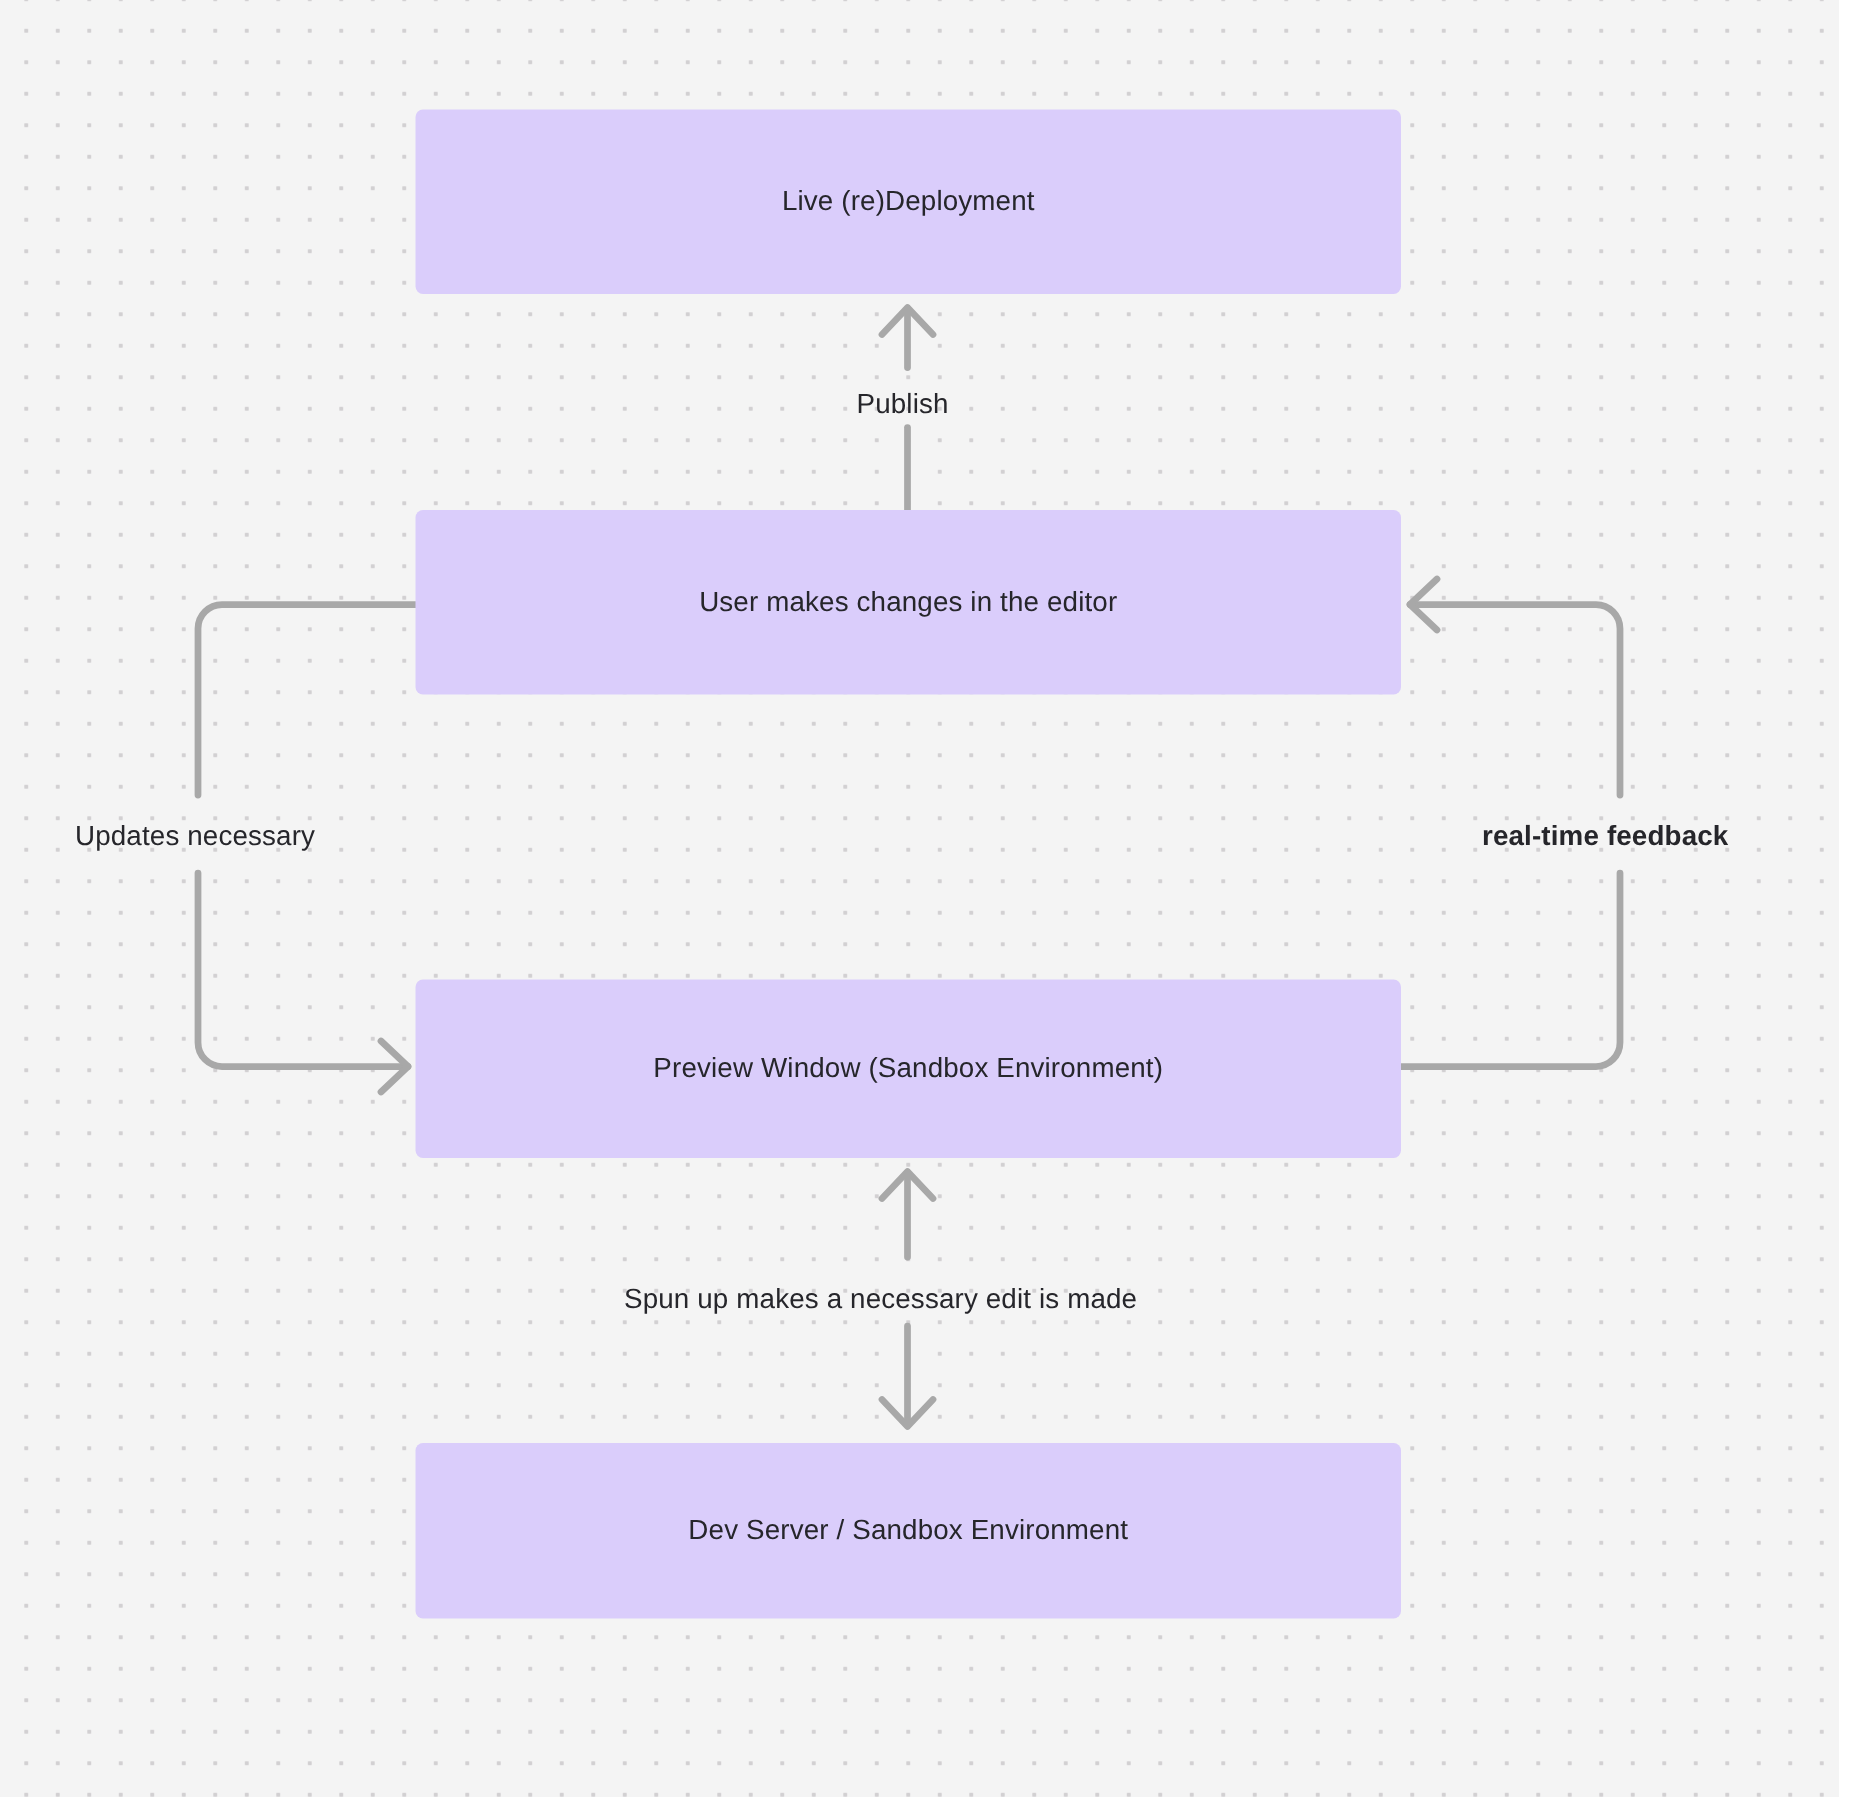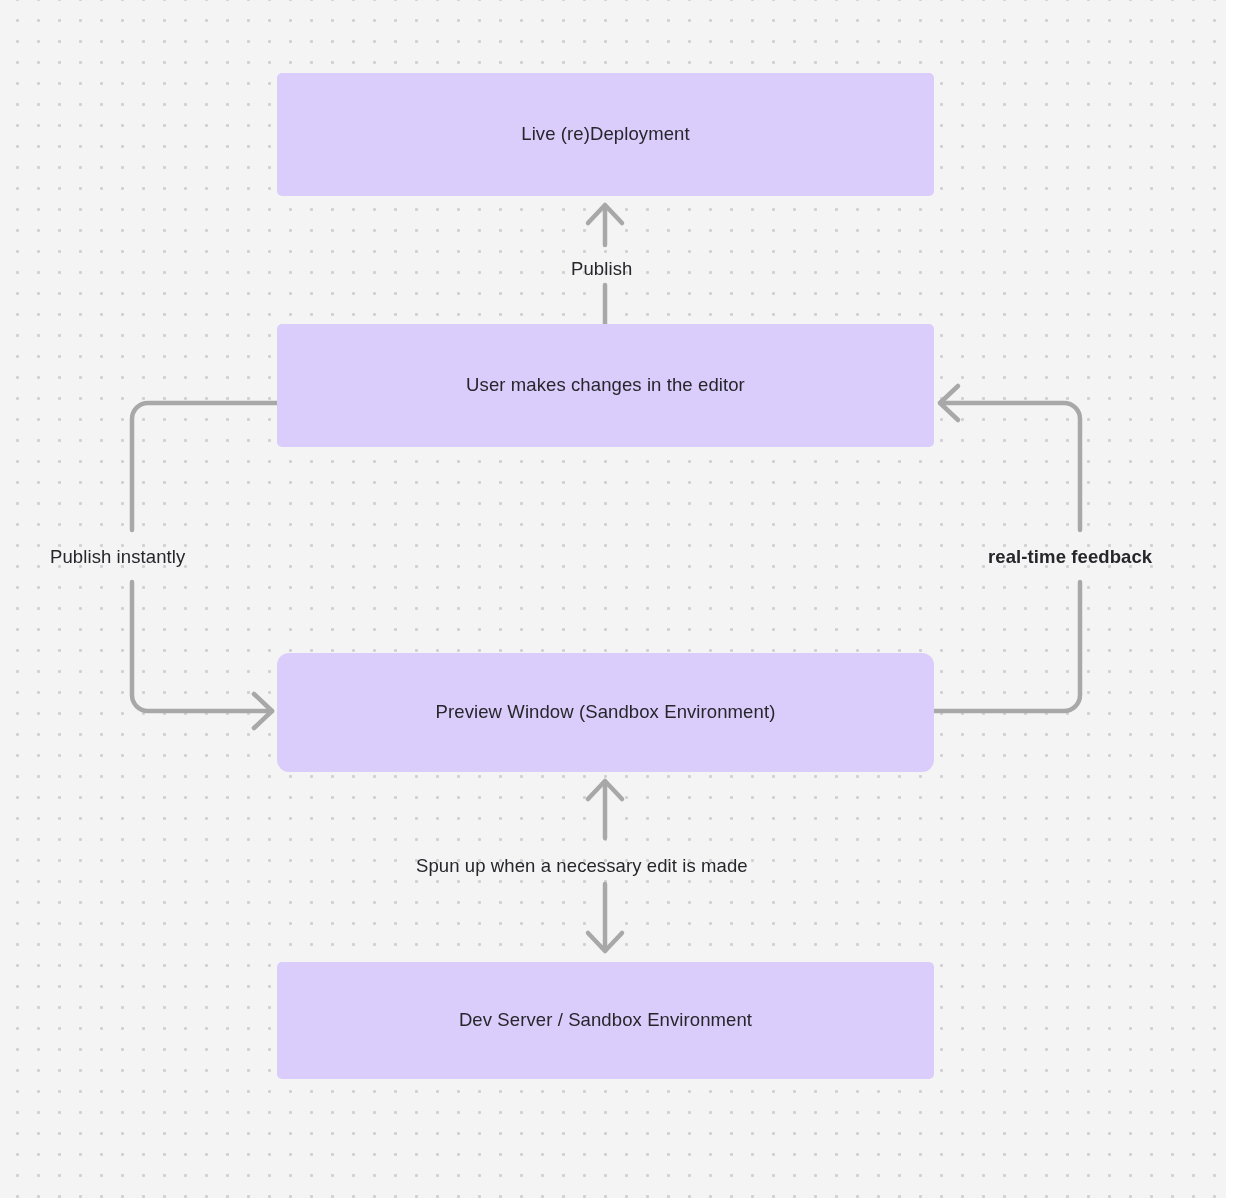--- a/index.html
+++ b/index.html
@@ -37,22 +37,22 @@
     display: flex;
     align-items: center;
     justify-content: center;
     color: #26262b;
     font-size: 18.5px;
     letter-spacing: 0.1px;
     text-align: center;
     line-height: 1.3;
   }
   #node-live      { left: 277px; top: 73px;  width: 657px; height: 123px; }
-  #node-user      { left: 277px; top: 324px; width: 657px; height: 123px; }
-  #node-preview   { left: 277px; top: 653px; width: 657px; height: 119px; border-radius: 12px; }
+  #node-user      { left: 277px; top: 340px; width: 657px; height: 123px; }
+  #node-preview   { left: 277px; top: 653px; width: 657px; height: 119px; }
   #node-devserver { left: 277px; top: 962px; width: 657px; height: 117px; align-items: center; }
 
   .edge-label {
     position: absolute;
     color: #26262b;
     font-size: 18.5px;
     letter-spacing: 0.1px;
     white-space: nowrap;
     line-height: 1;
   }
@@ -105,19 +105,19 @@
   <div class="node" id="node-preview">
     <span>Preview Window (Sandbox Environment)</span>
   </div>
 
   <div class="node" id="node-devserver">
     <span>Dev Server / Sandbox Environment</span>
   </div>
 
   <div class="edge-label" id="label-publish">Publish</div>
 
-  <div class="edge-label" id="label-updates">Publish instantly</div>
+  <div class="edge-label" id="label-updates">Updates necessary</div>
 
   <div class="edge-label" id="label-realtime">real-time feedback</div>
 
-  <div class="edge-label" id="label-spun">Spun up when a necessary edit is made</div>
+  <div class="edge-label" id="label-spun">Spun up makes a necessary edit is made</div>
 
 </div>
 
 </body></html>

